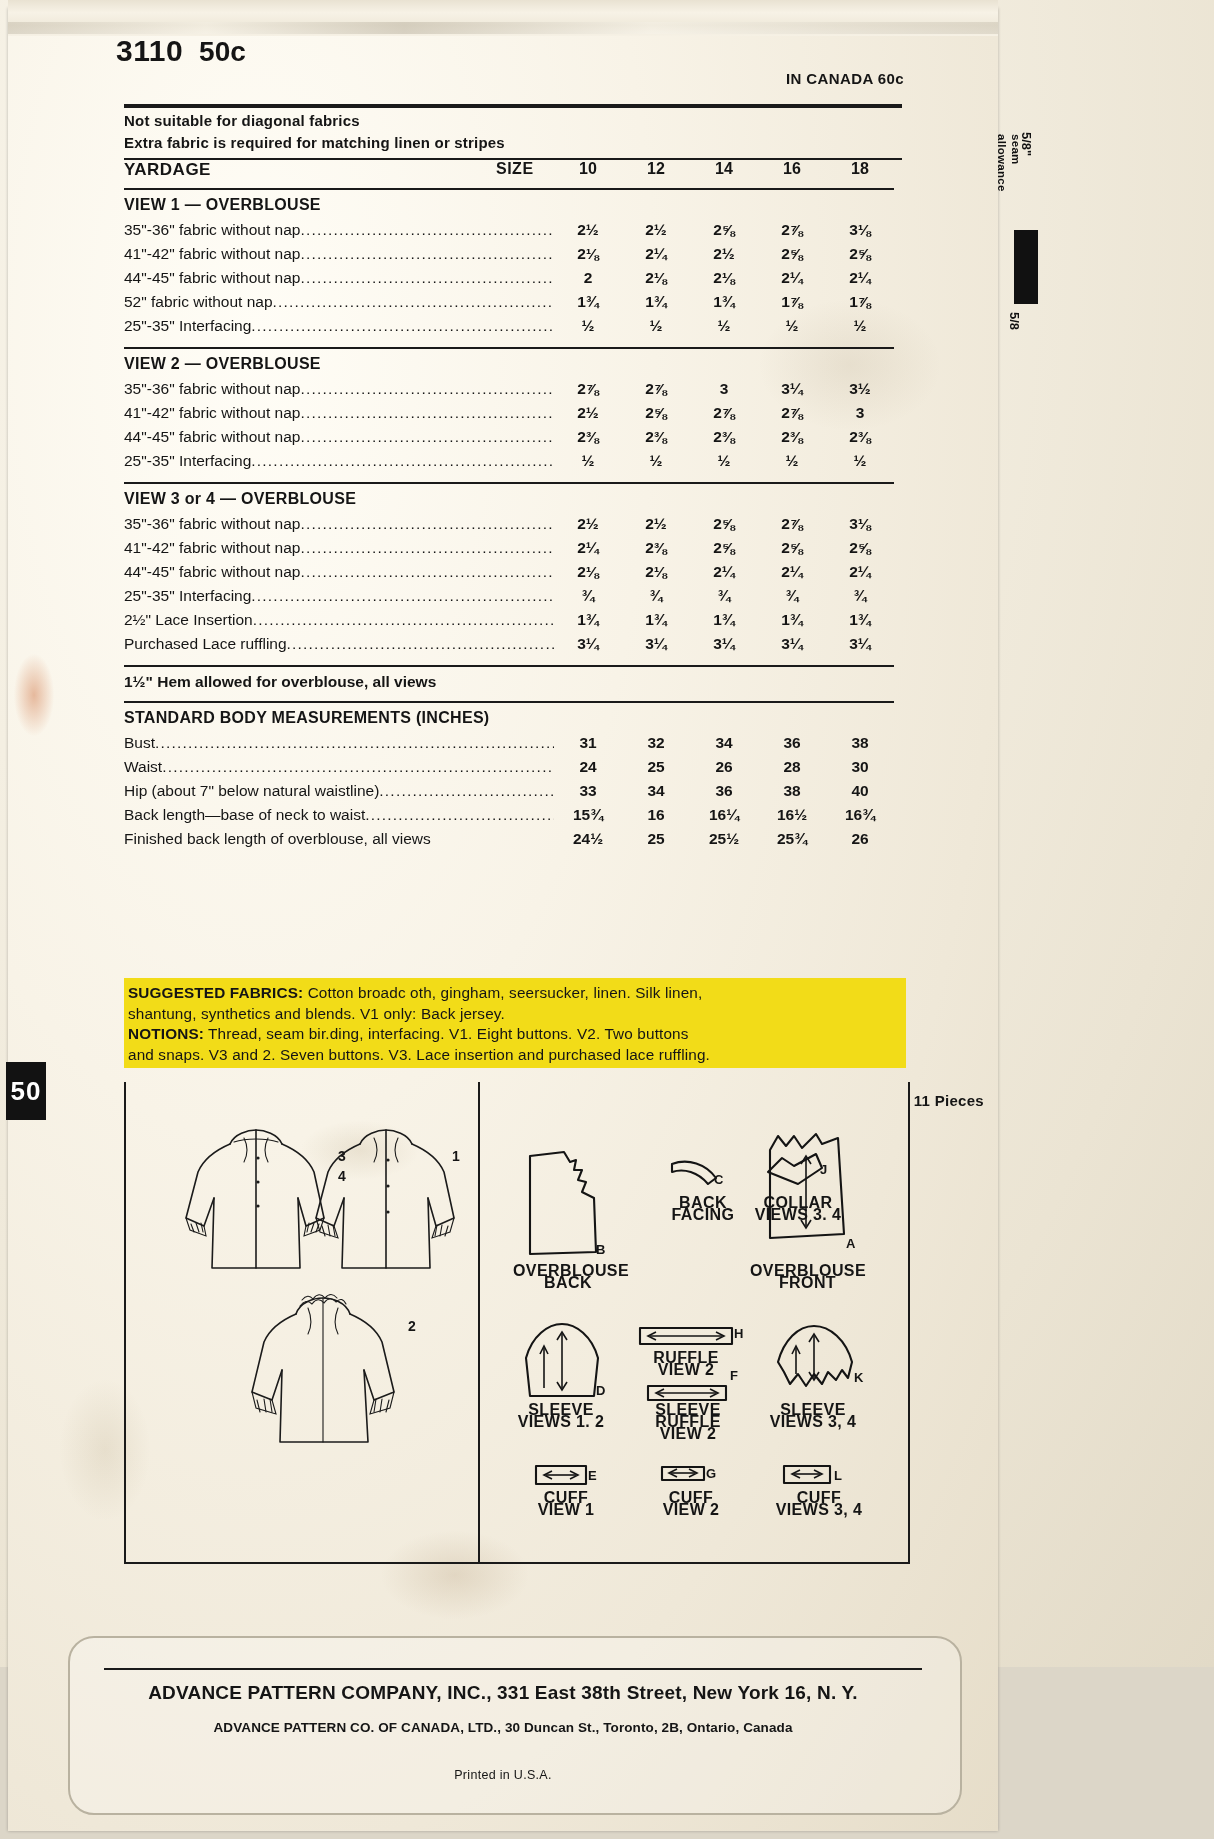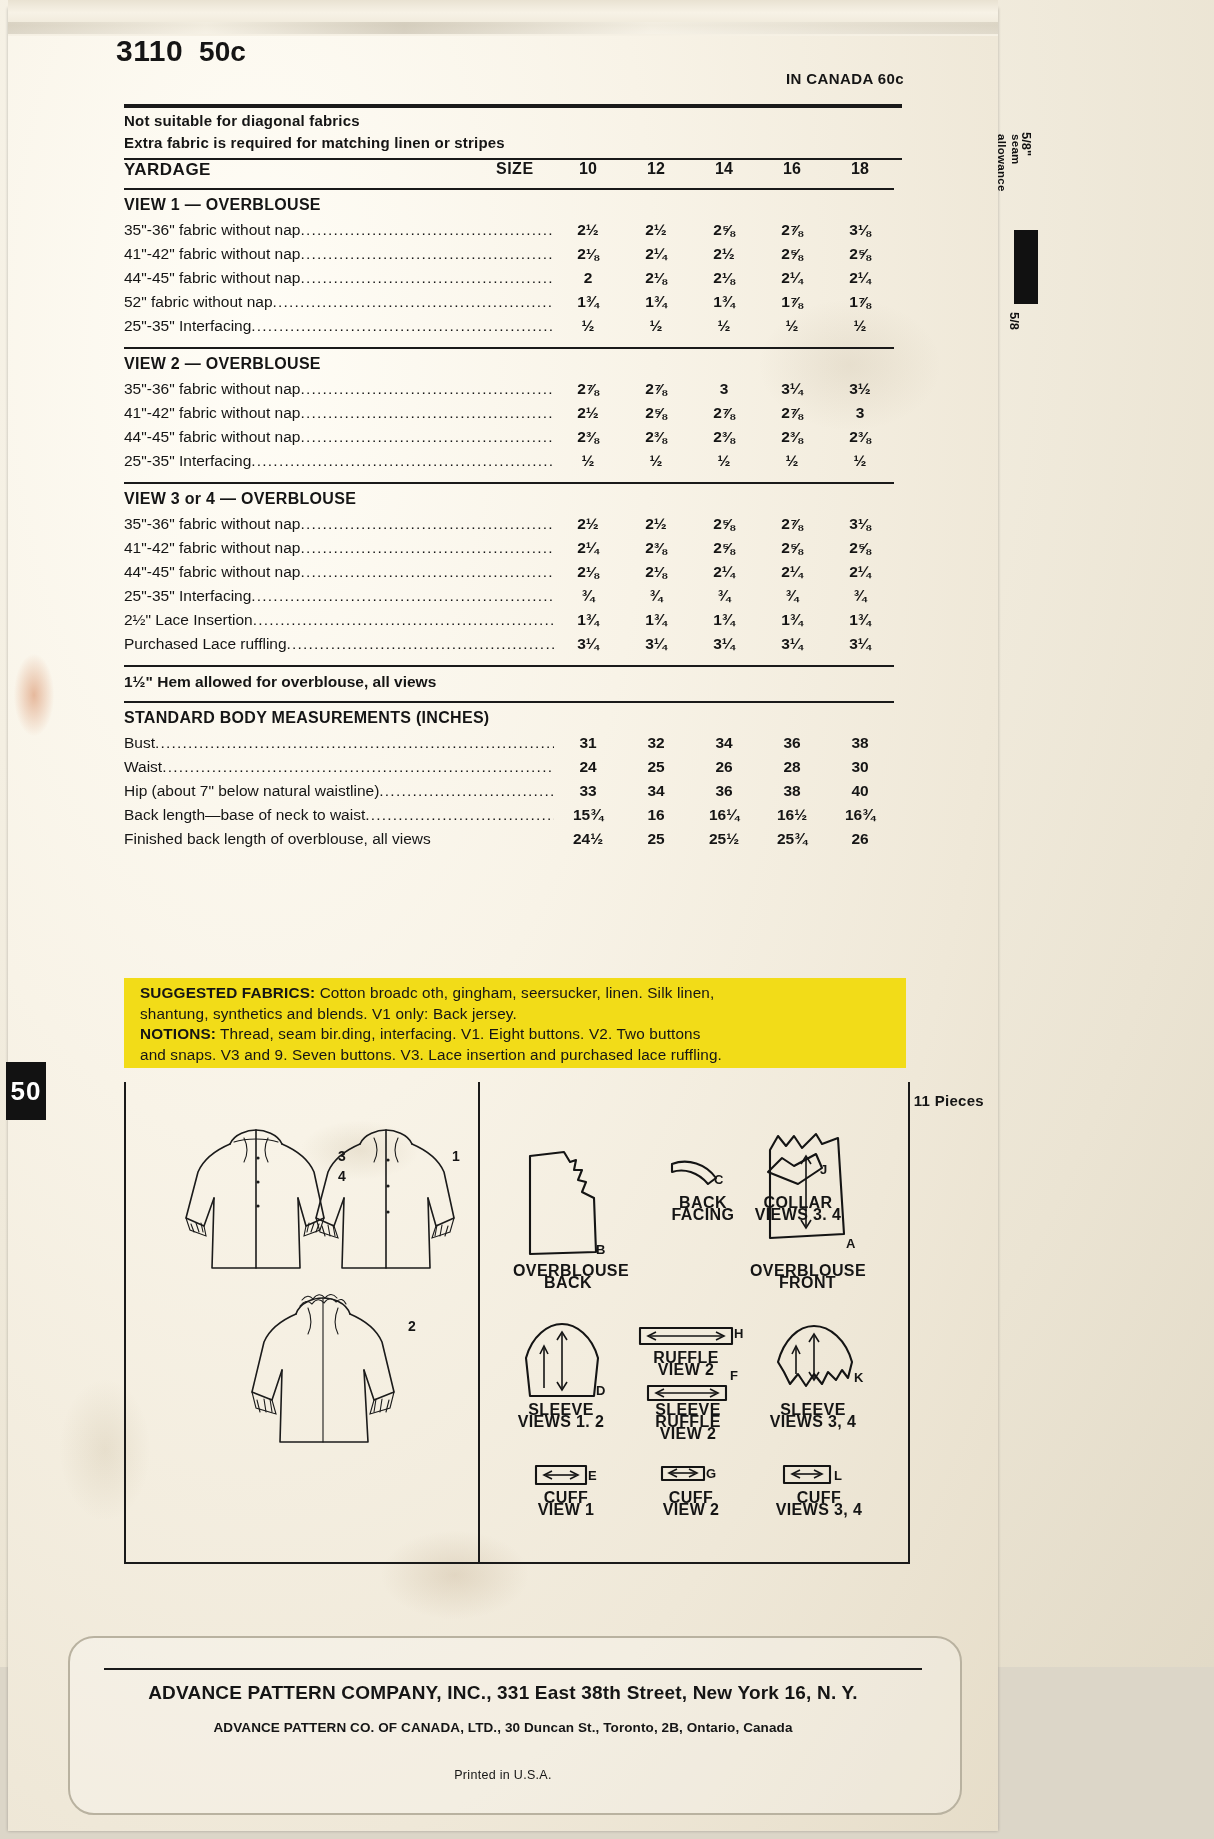--- a/index.html
+++ b/index.html
@@ -59,21 +59,21 @@
   .thead .tcell{font-weight:bold;font-size:16px;}
   .sizeword{position:absolute;left:372px;font-weight:bold;font-size:16px;letter-spacing:.5px;}
   .sect-title{font-weight:bold;font-size:16px;letter-spacing:.3px;height:25px;}
   .small-note{font-size:15.5px;font-weight:bold;}
 
   
   #yellow{
     position:absolute;left:116px;top:978px;width:782px;height:90px;
     background:#f2dc18;
   }
-  #yellow .yl{position:absolute;left:16px;font-size:15.3px;letter-spacing:.15px;color:#141414;white-space:nowrap;}
+  #yellow .yl{position:absolute;left:4px;font-size:15.3px;letter-spacing:.15px;color:#141414;white-space:nowrap;}
   #yellow b{font-weight:bold;}
 
   
   #diagbox{position:absolute;left:116px;top:1082px;width:782px;height:480px;border:2px solid #1a1a1a;border-top:none;}
   #diagsplit{position:absolute;left:470px;top:1082px;width:0;height:480px;border-left:2px solid #1a1a1a;}
   #pieces{position:absolute;right:14px;top:1092px;font-size:15px;font-weight:bold;letter-spacing:.3px;}
 
   .fig{position:absolute;}
   .figlabel{position:absolute;font-size:16px;font-weight:bold;text-align:center;letter-spacing:.4px;line-height:12px;}
   .pcletter{position:absolute;font-size:13px;font-weight:bold;}
@@ -318,21 +318,21 @@
     <div id="yellow">
       <div class="yl" style="top:6px;">
         <b>SUGGESTED FABRICS:</b>
         <span>Cotton  broadc oth,  gingham,  seersucker,  linen.  Silk linen,</span>
       </div>
       <div class="yl" style="top:27px;"><span>shantung, synthetics and blends. V1 only: Back jersey.</span></div>
       <div class="yl" style="top:47px;">
         <b>NOTIONS:</b>
         <span>Thread, seam bir.ding, interfacing. V1. Eight buttons. V2. Two buttons</span>
       </div>
-      <div class="yl" style="top:68px;"><span>and snaps. V3 and 9. Seven buttons. V3. Lace insertion and purchased lace ruffling.</span></div>
+      <div class="yl" style="top:68px;"><span>and snaps. V3 and 2. Seven buttons. V3. Lace insertion and purchased lace ruffling.</span></div>
     </div>
 
     <div id="diagbox"></div>
     <div id="diagsplit"></div>
     <div id="pieces">11 Pieces</div>
 
     <div class="fig" style="left:166px;top:1118px;">
       <svg width="160" height="170" viewBox="0 0 160 170">
         <path class="ln" d="M56 26 C60 16 74 12 82 12 C90 12 104 16 108 26"></path>
         <path class="ln" d="M56 26 C42 32 30 40 24 54 L12 100 L30 108 L40 80"></path>

